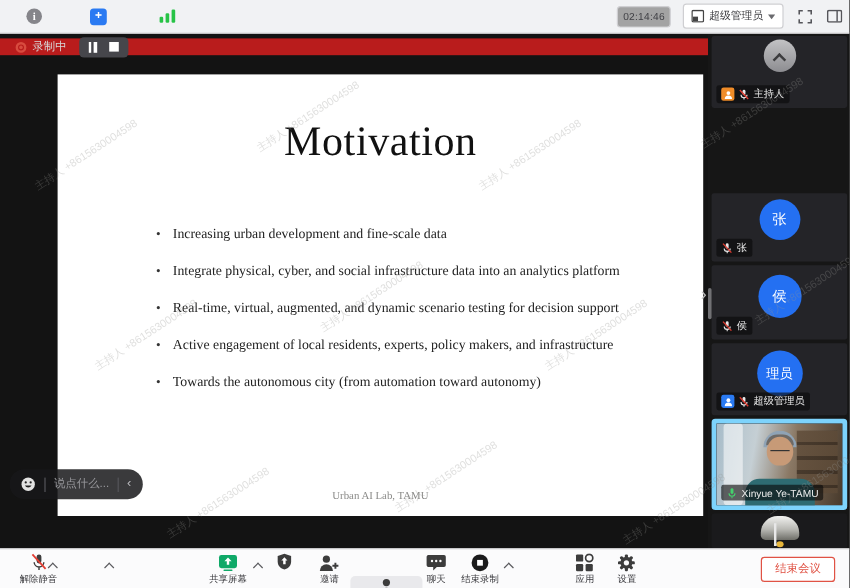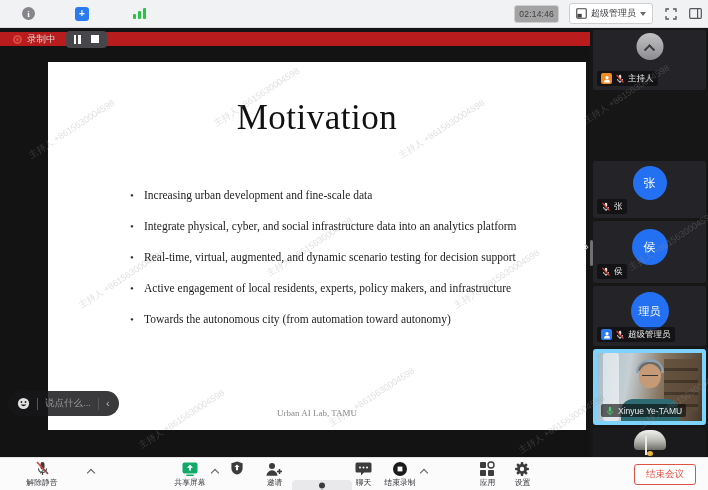--- a/index.html
+++ b/index.html
@@ -302,21 +302,21 @@
       <span class="chev-down-btn">
         <span class="chev-down"></span>
       </span>
     </div>
 
     <div class="side-handle"></div>
   </div>
 
   <div class="toolbar">
 
-    <div class="tb-item" style="left:16px;align-items:center;">
+    <div class="tb-item" style="left:6px;align-items:center;">
       <span class="ic">
           <svg width="17" height="17" viewBox="0 0 17 17">
             <rect x="6.5" y="2" width="4" height="7.5" rx="2" fill="#3c3c3c"></rect>
             <path d="M4.5 8.5a4 4 0 0 0 8 0" fill="none" stroke="#3c3c3c" stroke-width="1.2"></path>
             <line x1="8.5" y1="12.8" x2="8.5" y2="15" stroke="#3c3c3c" stroke-width="1.2"></line>
             <line x1="3" y1="2" x2="14" y2="14" stroke="#e23d32" stroke-width="1.5"></line>
           </svg>
         </span>
       <span class="lb">解除静音</span>
     </div>

